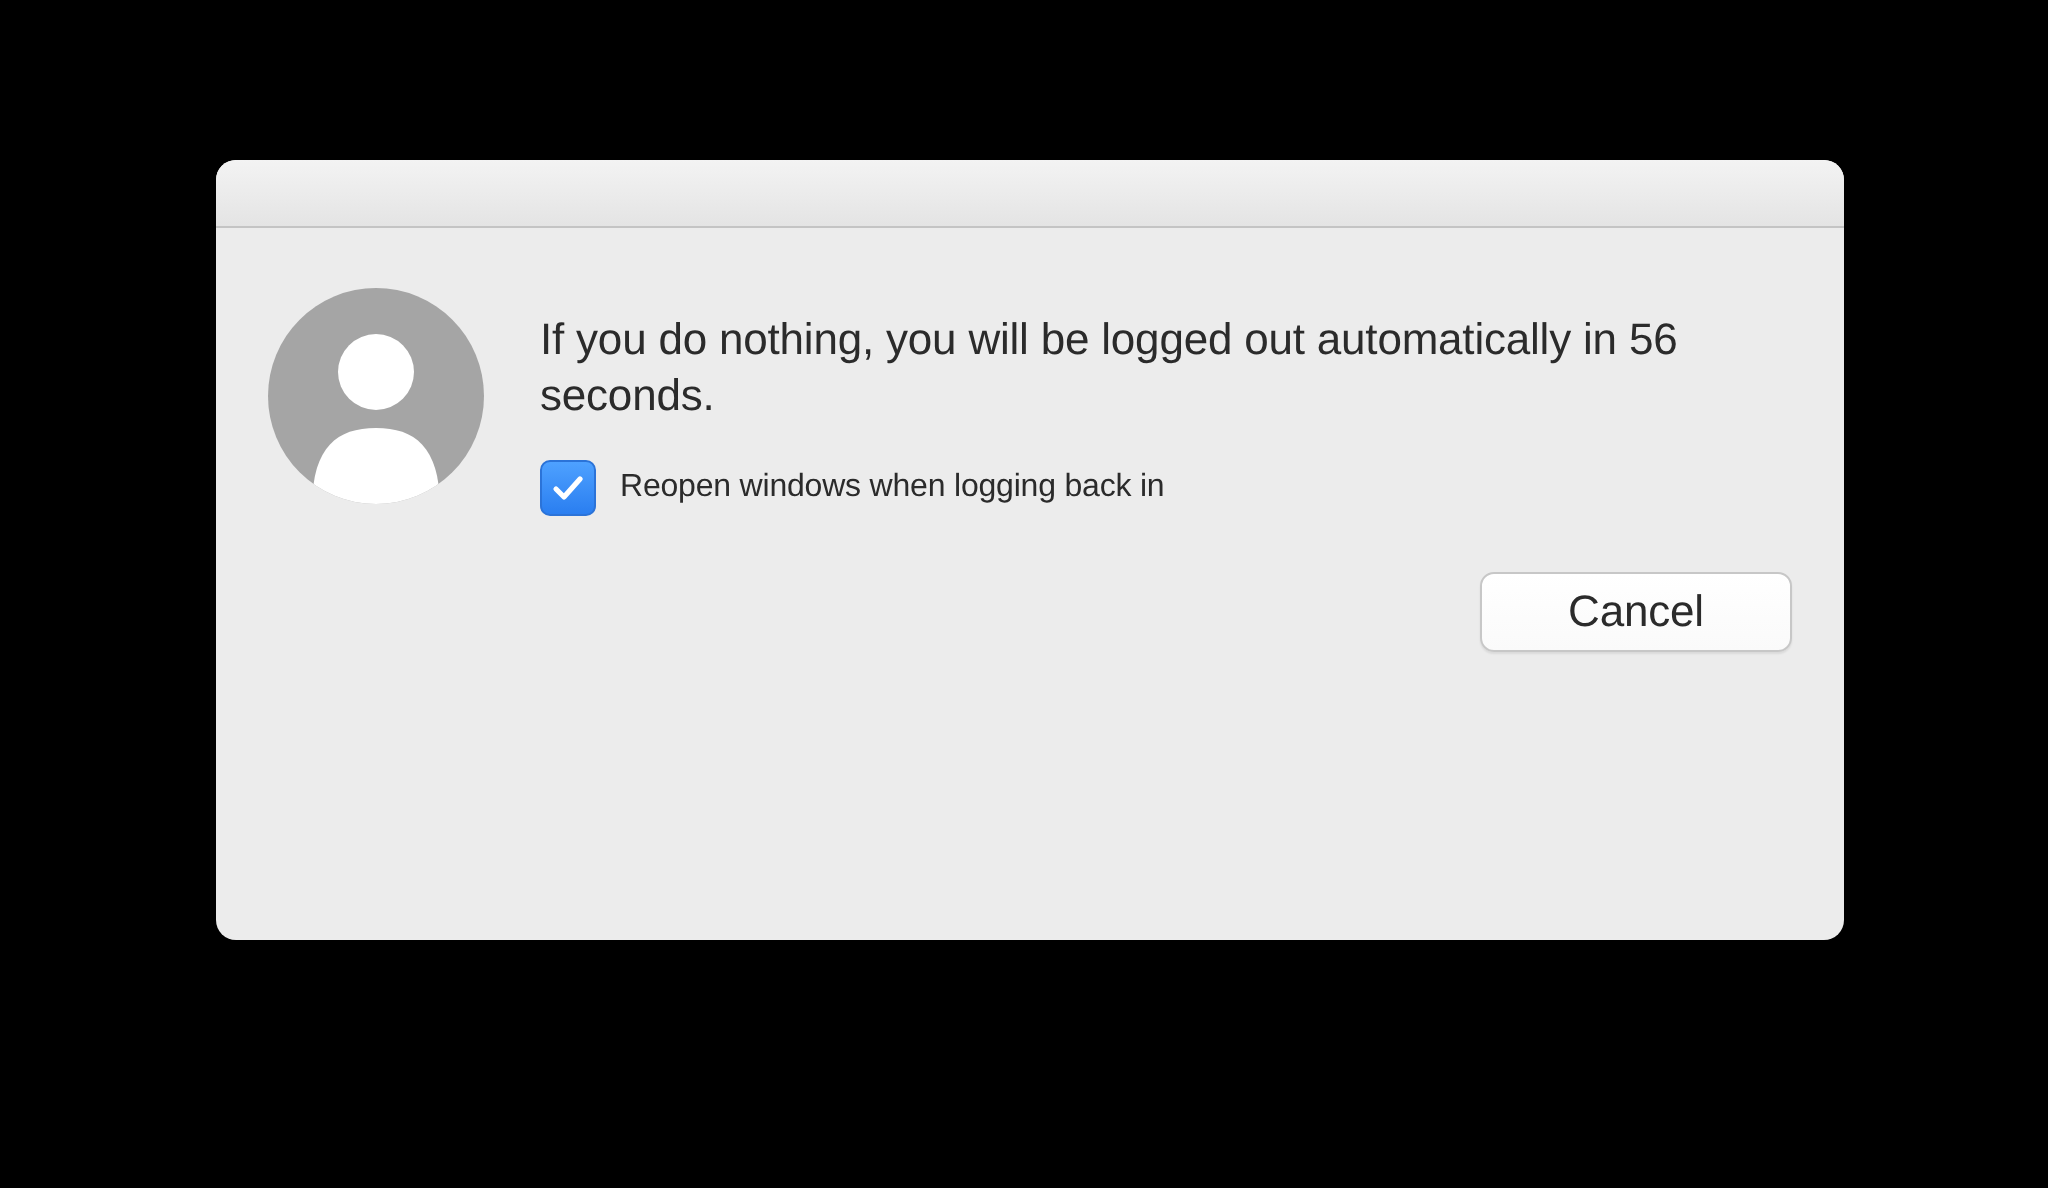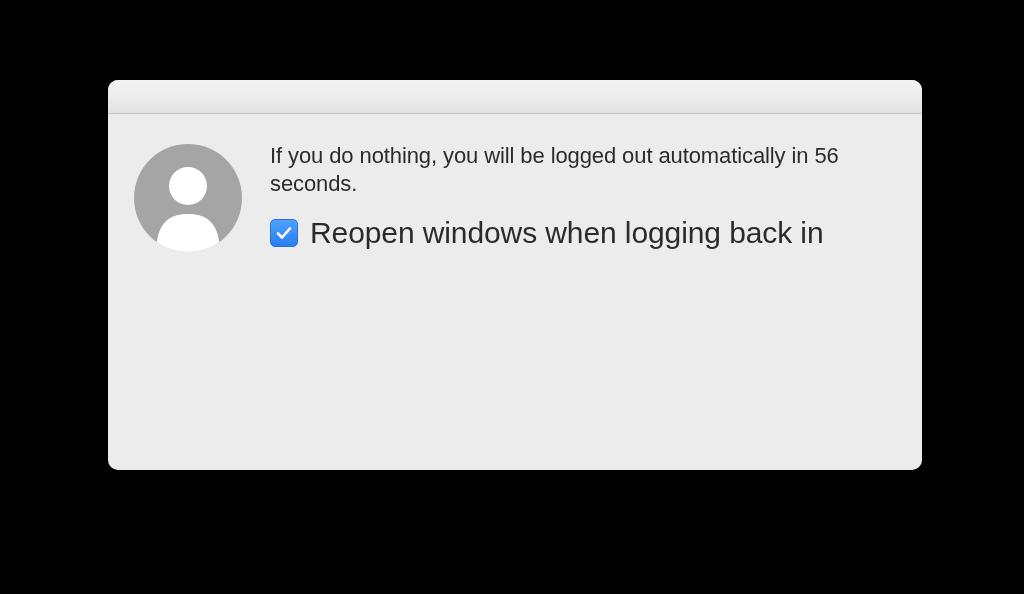--- a/index.html
+++ b/index.html
@@ -63,21 +63,21 @@
       color: #2b2b2b;
       line-height: 1.25;
       letter-spacing: -0.2px;
     }
     
     .dialog-message {
       font-size: 22px;
       font-weight: 400;
       color: #2b2b2b;
       line-height: 1.27;
-      margin-top: 0;
+      margin-top: 14px;
       letter-spacing: -0.1px;
     }
     
     .checkbox-row {
       display: flex;
       align-items: center;
       gap: 12px;
       margin-top: 18px;
     }
     
@@ -93,21 +93,21 @@
       flex-shrink: 0;
       cursor: pointer;
     }
     
     .checkbox svg {
       width: 20px;
       height: 20px;
     }
     
     .checkbox-label {
-      font-size: 30px;
+      font-size: 16px;
       font-weight: 400;
       color: #2b2b2b;
       letter-spacing: -0.1px;
       cursor: pointer;
     }
     
     .button-row {
       display: flex;
       justify-content: flex-end;
       gap: 20px;
@@ -175,14 +175,15 @@
           <svg viewBox="0 0 20 20" xmlns="http://www.w3.org/2000/svg">
             <path d="M 4 10.5 L 8 14.5 L 16 5.5" stroke="#ffffff" stroke-width="2.6" fill="none" stroke-linecap="round" stroke-linejoin="round"></path>
           </svg>
         </div>
         <div class="checkbox-label">Reopen windows when logging back in</div>
       </div>
     </div>
   </div>
 
   <div class="button-row">
+    <div class="btn btn-cancel">Cancel</div>
   </div>
 </div>
 
 </body></html>

